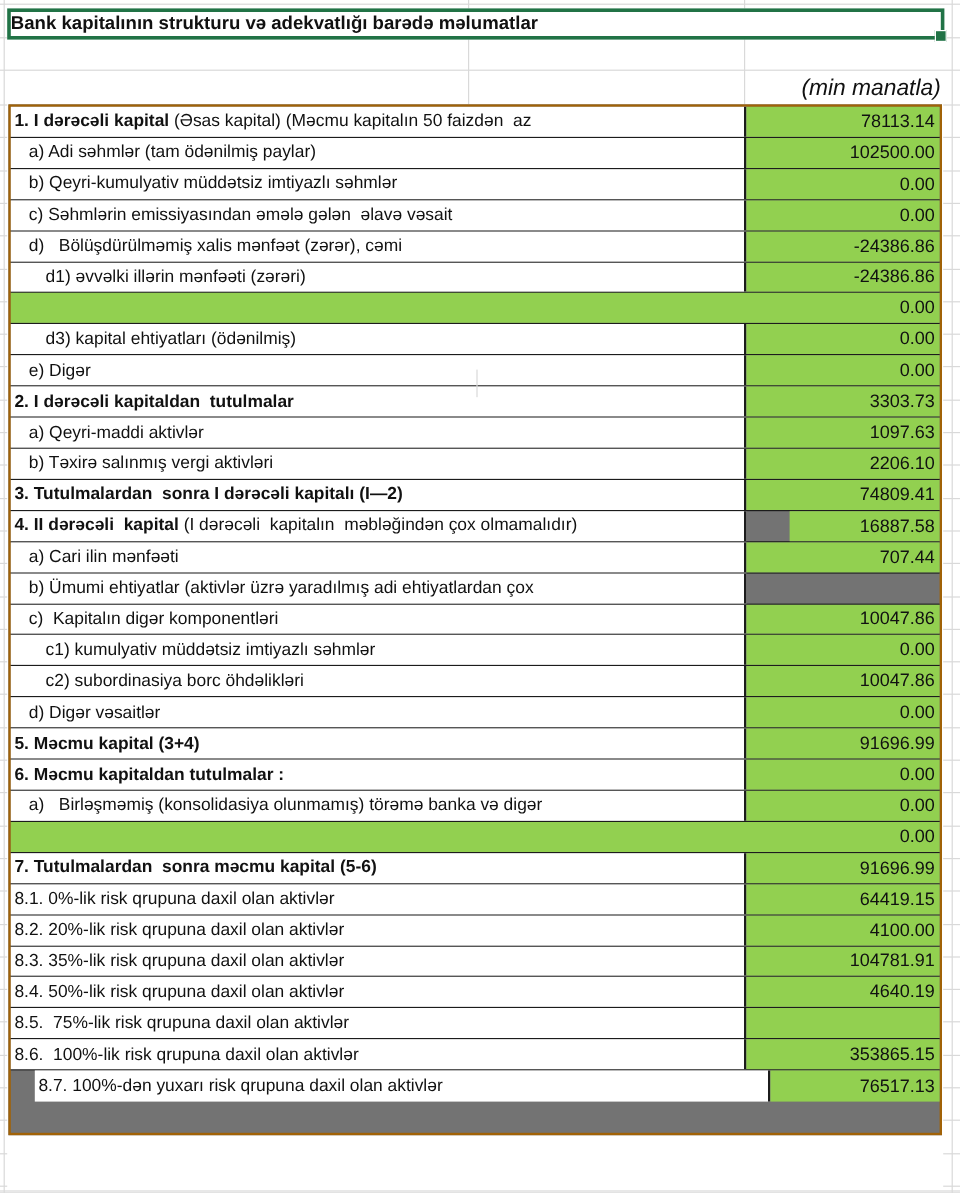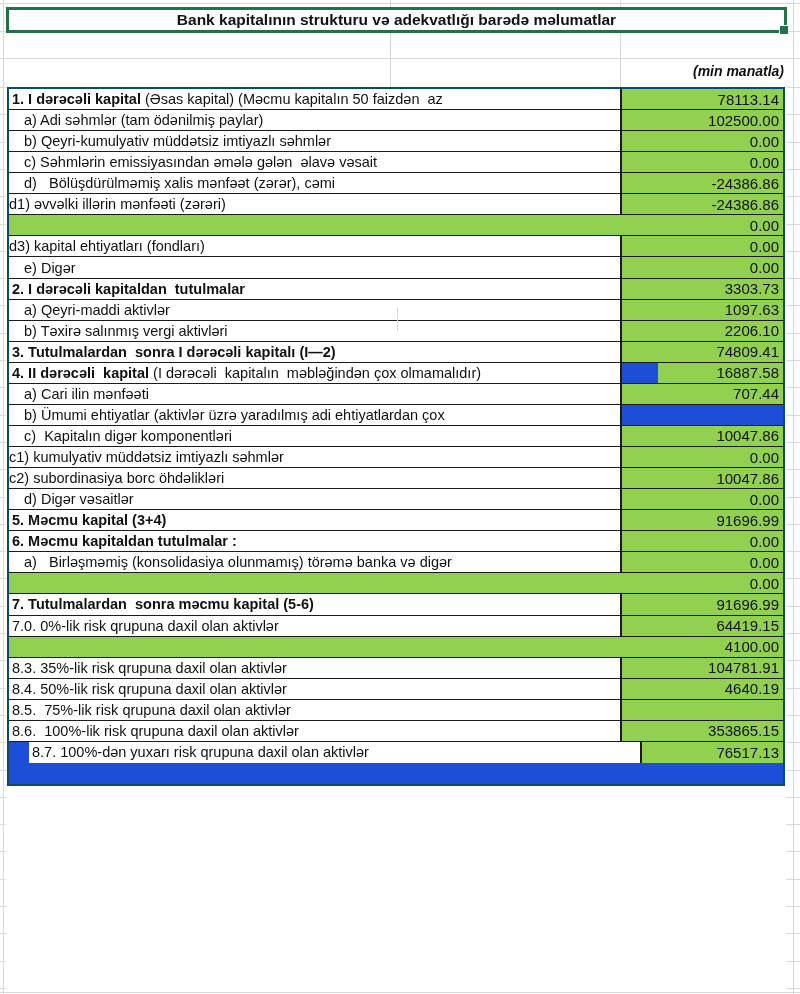--- a/index.html
+++ b/index.html
@@ -9,53 +9,53 @@
   }
   
   .gl{position:absolute;background:#d9d9d9;z-index:0;}
   .gl-h{height:1px;}
   .gl-v{width:1px;}
 
   
   .title-box{
     position:absolute;left:6px;top:7px;width:781px;height:26px;
     box-sizing:border-box;border:3px solid #217346;background:#ffffff;
-    display:flex;align-items:center;justify-content:center;
+    display:flex;align-items:center;justify-content:flex-start;
     font-weight:700;font-size:15.5px;z-index:2;
   }
   .sel-handle{
     position:absolute;right:-5px;bottom:-5px;width:8px;height:8px;
     background:#217346;border:1px solid #ffffff;z-index:3;
   }
 
   .unit-note{
-    position:absolute;top:63px;right:16px;font-style:italic;font-size:14px;
-    z-index:1;white-space:pre;font-weight:bold;
+    position:absolute;top:63px;right:16px;font-style:italic;font-size:19px;
+    z-index:1;white-space:pre;
   }
 
   
   .grid-table{
-    position:absolute;left:7px;top:87px;width:778px;height:699px;
-    box-sizing:border-box;border:2px solid #0c4a6e;background:#1d4ed8;
+    position:absolute;left:7px;top:87px;width:778px;height:859px;
+    box-sizing:border-box;border:2px solid #a16207;background:#737373;
     display:grid;grid-template-rows:repeat(33,1fr);z-index:1;
   }
   .row{display:flex;border-bottom:1.5px solid #1c1c1c;box-sizing:border-box;min-height:0;}
   .row:last-child{border-bottom:none;margin-left:20px;}
   .label-cell{
     flex:0 0 613px;box-sizing:border-box;border-right:2px solid #1c1c1c;
     background:#ffffff;display:flex;align-items:center;
     font-size:14.5px;white-space:pre;overflow:hidden;
   }
   .value-cell{
     flex:1;display:flex;align-items:center;justify-content:flex-end;
     padding-right:4px;box-sizing:border-box;font-size:15px;white-space:pre;
   }
   .ind0{padding-left:3px;}
   .ind1{padding-left:15px;}
-  .ind2{}
+  .ind2{padding-left:29px;}
   .b{font-weight:700;}
 
   
   .inner-gl{position:absolute;left:397px;top:308px;width:1px;height:23px;background:#d9d9d9;z-index:2;}
 </style>
 </head>
 <body>
 
 <div class="gl gl-h" style="left:0;top:3px;width:800px;"></div>
 <div class="gl gl-h" style="left:0;top:31px;width:800px;"></div>
@@ -95,21 +95,21 @@
       <div class="value-cell" style="background: rgb(146, 208, 80);">-24386.86</div>
     </div>
     <div class="row">
       <div class="label-cell ind2"><span>d1) əvvəlki illərin mənfəəti (zərəri)</span></div>
       <div class="value-cell" style="background: rgb(146, 208, 80);">-24386.86</div>
     </div>
     <div class="row">
       <div class="value-cell" style="background: rgb(146, 208, 80);">0.00</div>
     </div>
     <div class="row">
-      <div class="label-cell ind2"><span>d3) kapital ehtiyatları (fondları)</span></div>
+      <div class="label-cell ind2"><span>d3) kapital ehtiyatları (ödənilmiş)</span></div>
       <div class="value-cell" style="background: rgb(146, 208, 80);">0.00</div>
     </div>
     <div class="row">
       <div class="label-cell ind1"><span>e) Digər</span></div>
       <div class="value-cell" style="background: rgb(146, 208, 80);">0.00</div>
     </div>
     <div class="row">
       <div class="label-cell ind0"><span class="b">2. I dərəcəli kapitaldan  tutulmalar</span></div>
       <div class="value-cell" style="background: rgb(146, 208, 80);">3303.73</div>
     </div>
@@ -166,24 +166,25 @@
       <div class="value-cell" style="background: rgb(146, 208, 80);">0.00</div>
     </div>
     <div class="row">
       <div class="value-cell" style="background: rgb(146, 208, 80);">0.00</div>
     </div>
     <div class="row">
       <div class="label-cell ind0"><span class="b">7. Tutulmalardan  sonra məcmu kapital (5-6)</span></div>
       <div class="value-cell" style="background: rgb(146, 208, 80);">91696.99</div>
     </div>
     <div class="row">
-      <div class="label-cell ind0"><span>7.0. 0%-lik risk qrupuna daxil olan aktivlər</span></div>
+      <div class="label-cell ind0"><span>8.1. 0%-lik risk qrupuna daxil olan aktivlər</span></div>
       <div class="value-cell" style="background: rgb(146, 208, 80);">64419.15</div>
     </div>
     <div class="row">
+      <div class="label-cell ind0"><span>8.2. 20%-lik risk qrupuna daxil olan aktivlər</span></div>
       <div class="value-cell" style="background: rgb(146, 208, 80); padding-left: 34px;">4100.00</div>
     </div>
     <div class="row">
       <div class="label-cell ind0"><span>8.3. 35%-lik risk qrupuna daxil olan aktivlər</span></div>
       <div class="value-cell" style="background: rgb(146, 208, 80);">104781.91</div>
     </div>
     <div class="row">
       <div class="label-cell ind0"><span>8.4. 50%-lik risk qrupuna daxil olan aktivlər</span></div>
       <div class="value-cell" style="background: rgb(146, 208, 80);">4640.19</div>
     </div>

